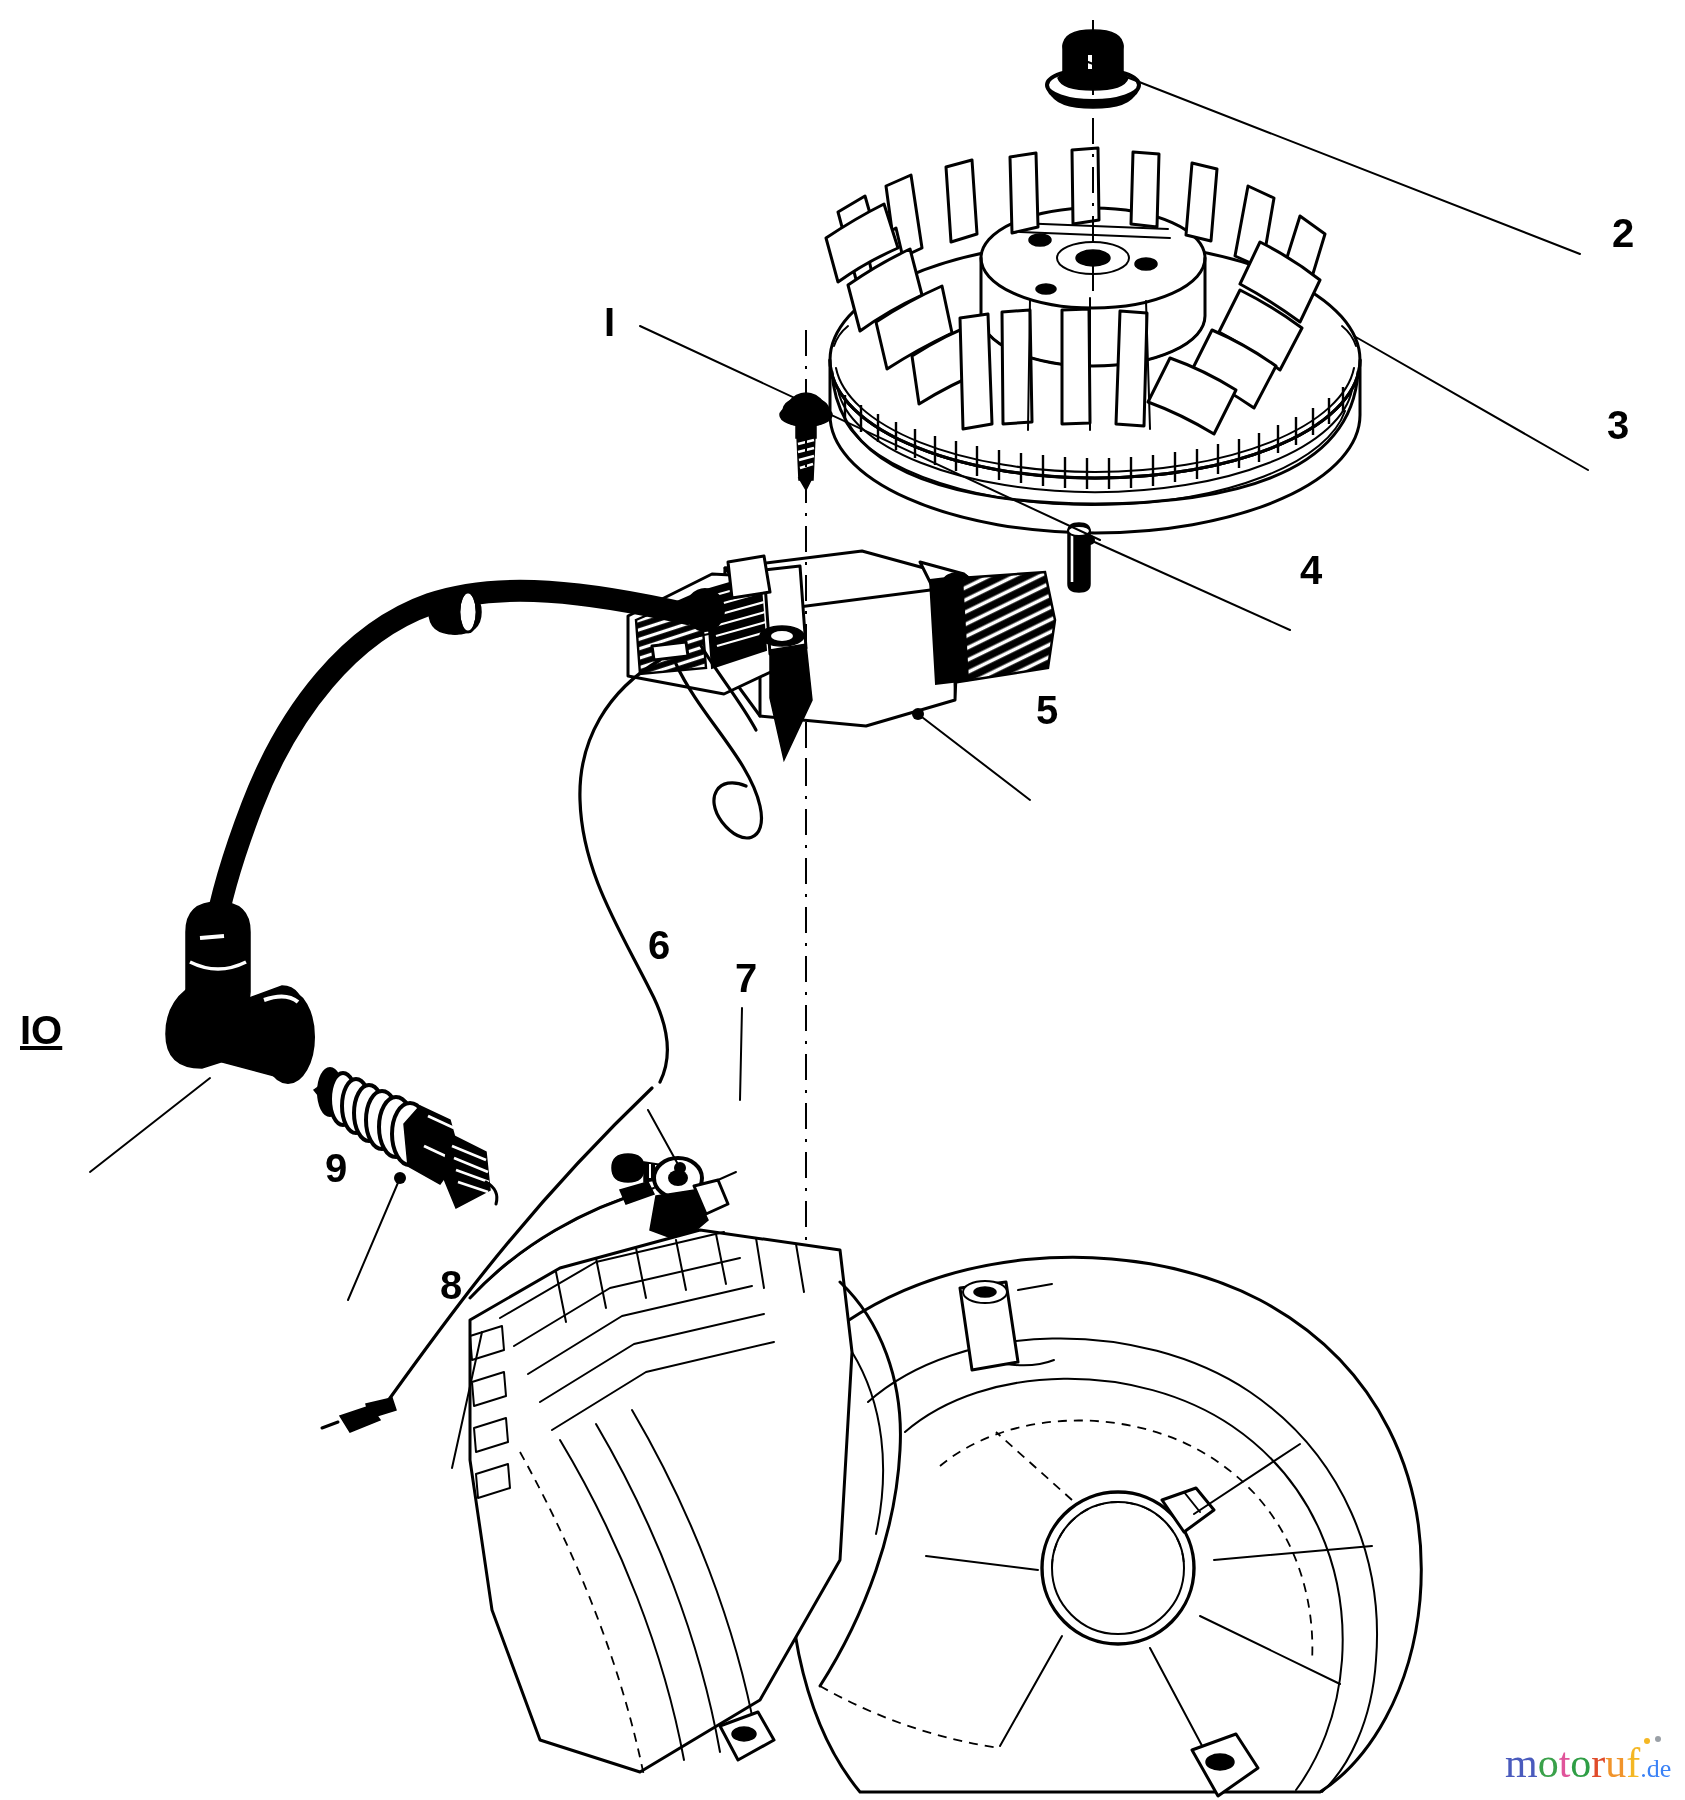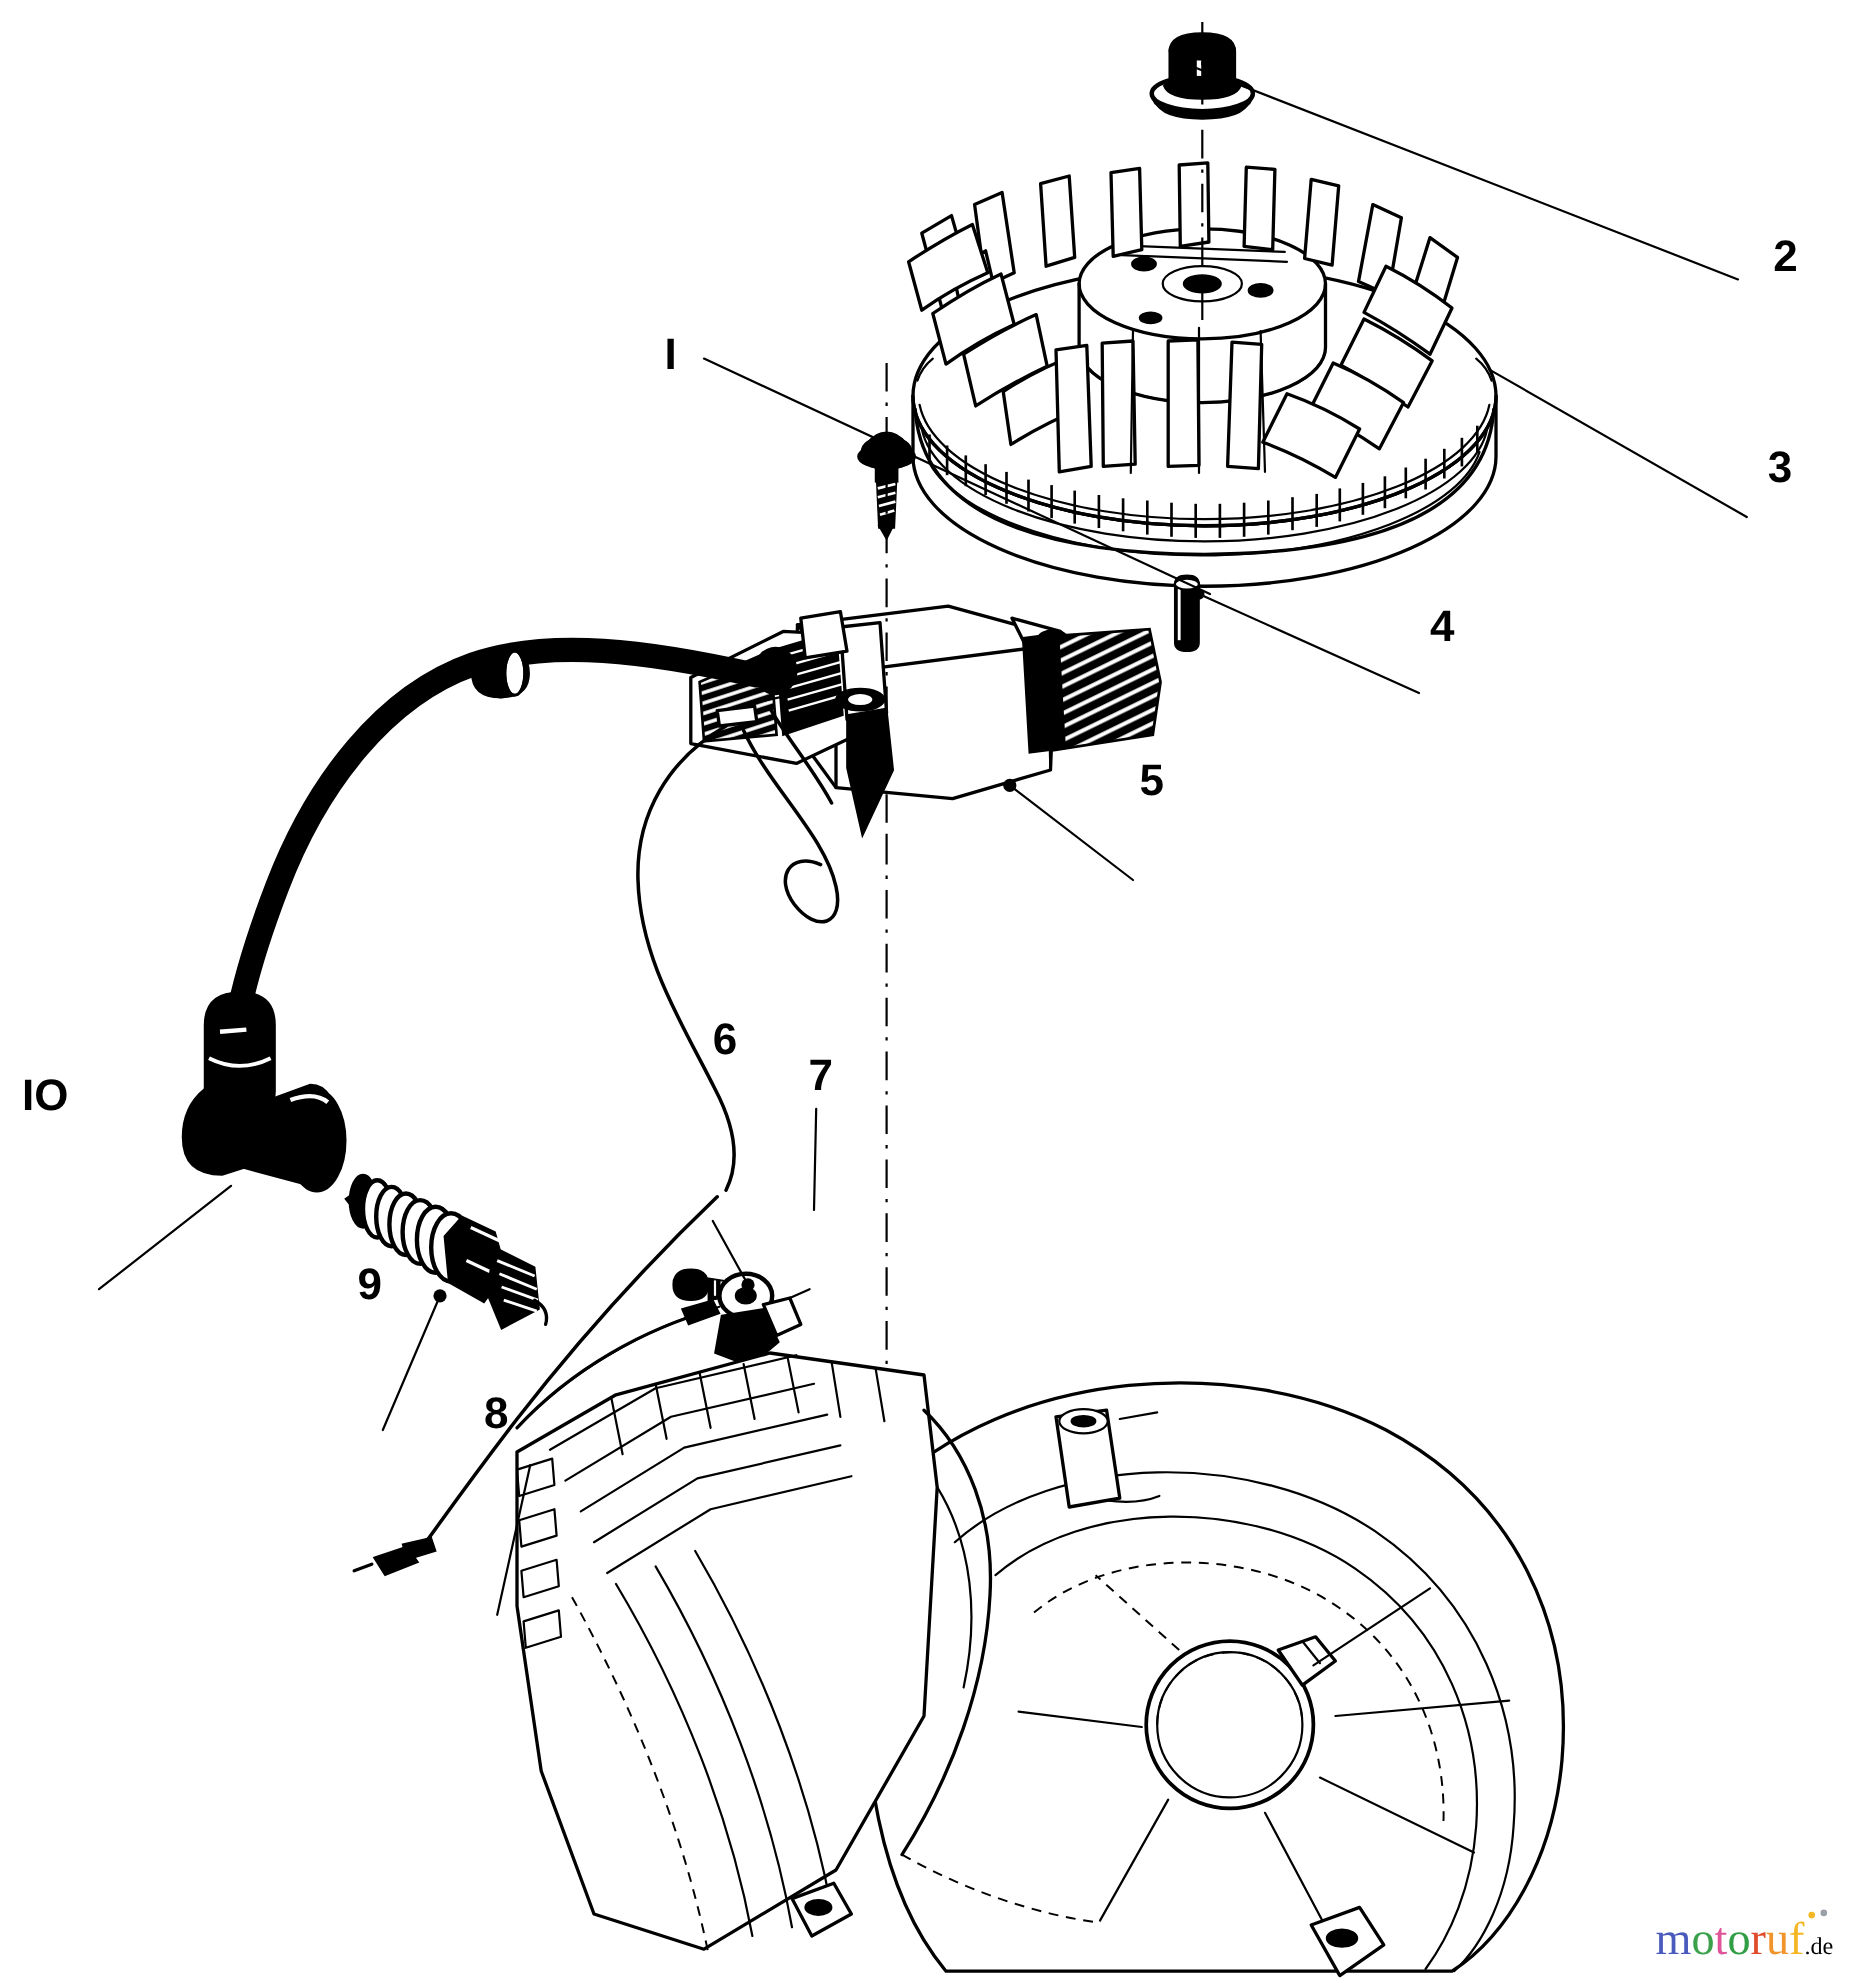--- a/index.html
+++ b/index.html
@@ -40,22 +40,22 @@
     left: 1505px;
     top: 1742px;
     font-family: "Liberation Serif", serif;
     font-size: 42px;
     line-height: 42px;
     white-space: nowrap;
     user-select: none;
   }
   #watermark .wm-ch { font-weight: normal; }
   #watermark .wm-tld {
-    font-size: 22px;
-    color: #000000;
+    font-size: 26px;
+    color: #3b82f6;
     vertical-align: baseline;
   }
   #watermark .wm-dot {
     position: absolute;
     width: 6px;
     height: 6px;
     border-radius: 50%;
   }
 </style>
 </head>
@@ -481,21 +481,21 @@
 
   <div class="callout-label" style="left:604px;  top:302px;">I</div>
   <div class="callout-label" style="left:1612px; top:213px;">2</div>
   <div class="callout-label" style="left:1607px; top:405px;">3</div>
   <div class="callout-label" style="left:1300px; top:550px;">4</div>
   <div class="callout-label" style="left:1036px; top:690px;">5</div>
   <div class="callout-label" style="left:648px;  top:925px;">6</div>
   <div class="callout-label" style="left:735px;  top:958px;">7</div>
   <div class="callout-label" style="left:440px;  top:1265px;">8</div>
   <div class="callout-label" style="left:325px;  top:1148px;">9</div>
-  <div class="callout-label" style="left:20px;   top:976px;">IO</div>
+  <div class="callout-label" style="left:20px;   top:1010px;text-decoration:underline;">IO</div>
 
   <div id="watermark">
     <span class="wm-ch" style="color:#4a5bbd">m</span><span class="wm-ch" style="color:#3aa14a">o</span><span class="wm-ch" style="color:#e0549a">t</span><span class="wm-ch" style="color:#2f9e45">o</span><span class="wm-ch" style="color:#e04b2a">r</span><span class="wm-ch" style="color:#f1942b">u</span><span class="wm-ch" style="color:#f4b724">f</span><span class="wm-tld">.de</span>
     <span class="wm-dot" style="left:139px; top:-4px; background:#f4b724;"></span>
     <span class="wm-dot" style="left:150px; top:-6px; background:#9aa0a6;"></span>
   </div>
 
 </div>
 
 </body></html>

